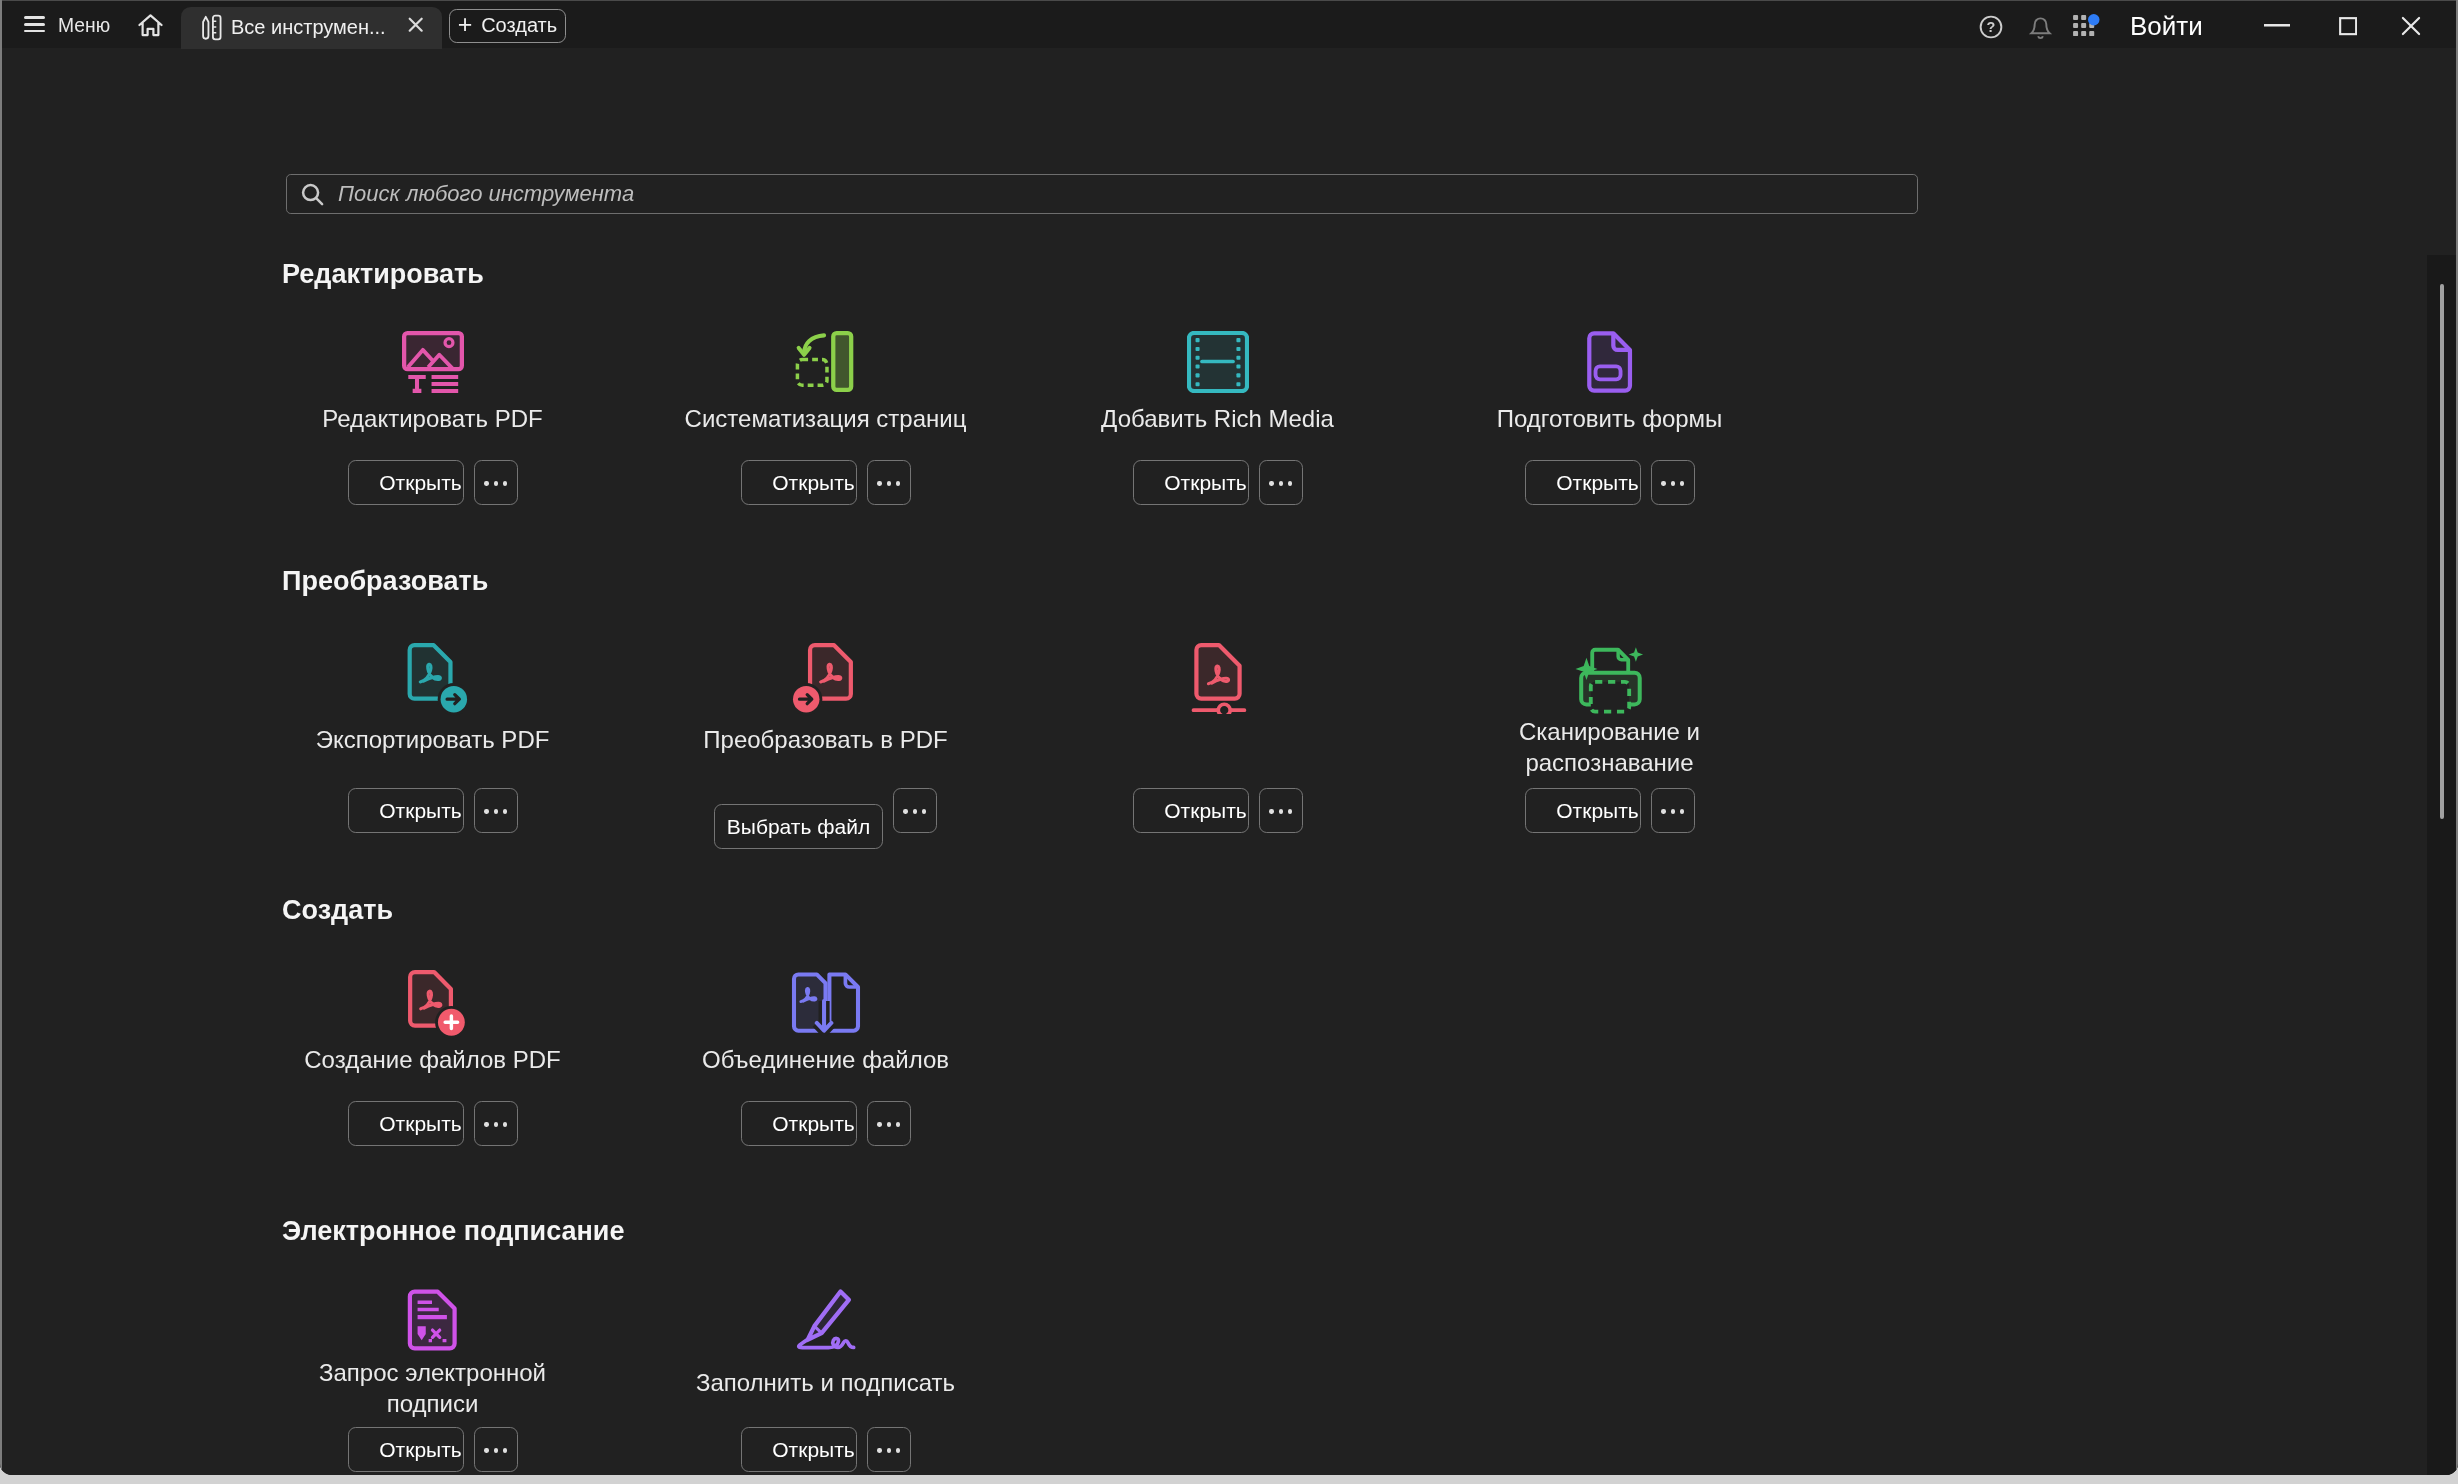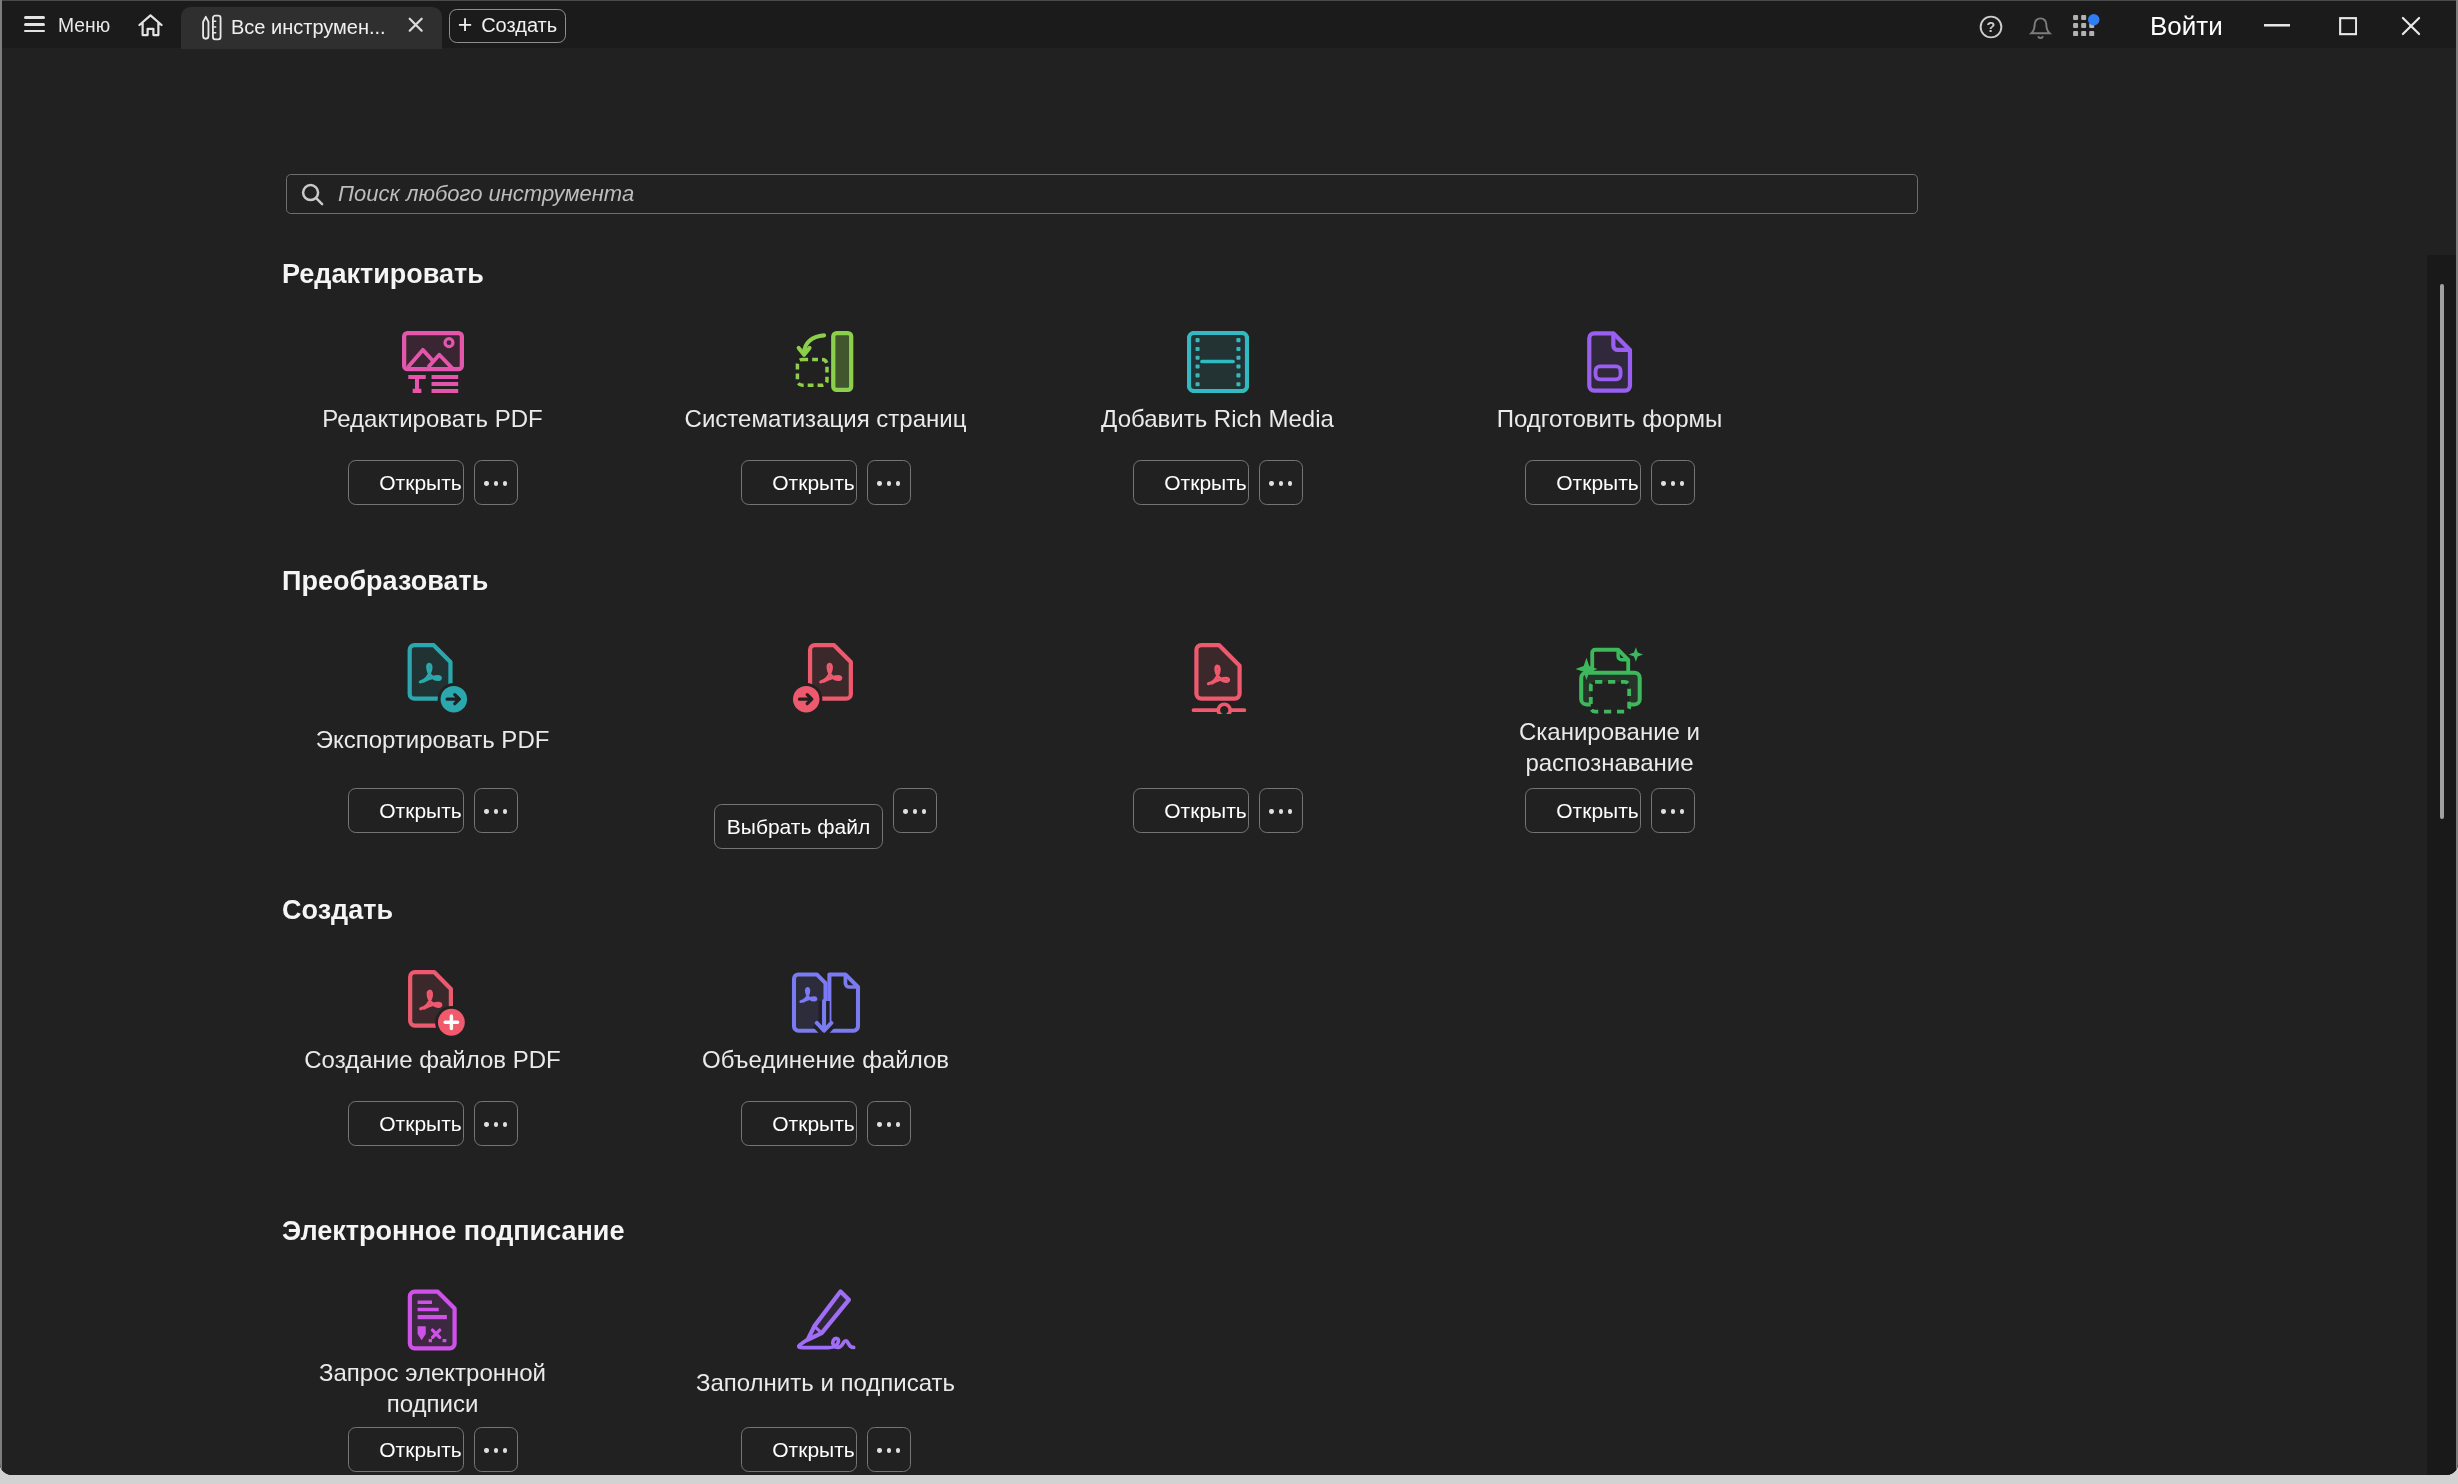--- a/index.html
+++ b/index.html
@@ -27,21 +27,21 @@
   .tab { position:absolute; left:181px; top:6.8px; width:261px; height:42px; background:#2f2f2f;
     border-radius:9.7px 9.7px 0 0; }
   .tab-title { position:absolute; left:50px; top:20px; transform:translateY(-50%);
     font-size:20px; color:#f0f0f0; white-space:nowrap; }
   .tab-x { position:absolute; left:407px; top:16.4px; }
   .newbtn { position:absolute; left:449px; top:8.7px; width:117px; height:34px;
     border:1.9px solid #8f8f8f; border-radius:7.7px; color:#f0f0f0; font-size:20px;
     display:flex; align-items:center; justify-content:center; gap:8.7px; }
   .newbtn .plus { font-size:25px; font-weight:400; margin-top:-2.9px; }
   .login { position:absolute; left:2130px; top:26px; transform:translateY(-50%);
-    font-size:26px; color:#ffffff;margin-left:20px; }
+    font-size:26px; color:#ffffff; }
   
   .content { position:absolute; left:0; top:121px; width:2458px; height:1355px; background:#212121; }
   .search { position:absolute; left:286px; top:53px; width:1632px; height:40px;
     border:1.9px solid #6e6e6e; border-radius:4.8px; display:flex; align-items:center; }
   .search .ph { font-style:italic; font-size:22px; color:#bdbdbd; margin-left:13.5px; }
   .sect { position:absolute; left:282px; font-size:27px; font-weight:bold; color:#f5f5f5; }
   .icon { position:absolute; }
   .lbl { position:absolute; width:483px; font-size:24px; color:#eaeaea; text-align:center;
     line-height:31px; }
   .btnrow { position:absolute; display:flex; gap:9.7px; }
@@ -180,20 +180,21 @@
         </div>
     </div>
 
     <svg class="icon" style="left:788px;top:522px" width="71" height="73" viewBox="0 0 74 76">
       <path d="M28 2.2 H48 L65.5 19.7 V53 a5 5 0 0 1 -5 5 H28 a5 5 0 0 1 -5 -5 V7.2 a5 5 0 0 1 5 -5 Z" fill="rgba(238,90,109,0.13)" stroke="#ee5a6d" stroke-width="4.4" stroke-linejoin="round"></path>
       <path d="M34 40.5 C39.5 39 43.5 33.5 44.8 28.5 C45.8 24.6 45 21.8 43.2 22.1 C41.4 22.4 41.3 25.8 42.7 29.8 C44.4 34.5 48.5 38.6 53.2 38 C56 37.6 55.4 34.9 52.6 34.8 C49.3 34.7 40.8 38.1 37.5 39.8" fill="none" stroke="#ee5a6d" stroke-width="3.2" stroke-linecap="round"></path>
       <circle cx="19" cy="58.5" r="16.8" fill="#212121"></circle>
       <circle cx="19" cy="58.5" r="13.8" fill="#ee5a6d"></circle>
       <path d="M12 58.5 H24 M20 53.8 L24.8 58.5 L20 63.2" fill="none" stroke="#212121" stroke-width="3.4" stroke-linecap="round" stroke-linejoin="round"></path>
     </svg>
+    <div class="lbl" style="left:584px;top:603px">Преобразовать в PDF</div>
     <div class="btnrow" style="left:714px;top:667px">
       <div class="btn pick">Выбрать файл</div>
       <div class="btn dots">
           <span>
             <i></i>
             <i></i>
             <i></i>
           </span>
         </div>
     </div>

